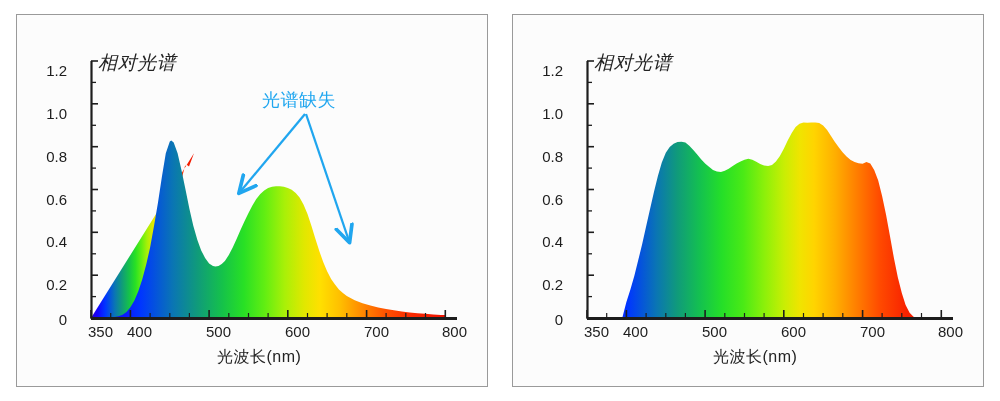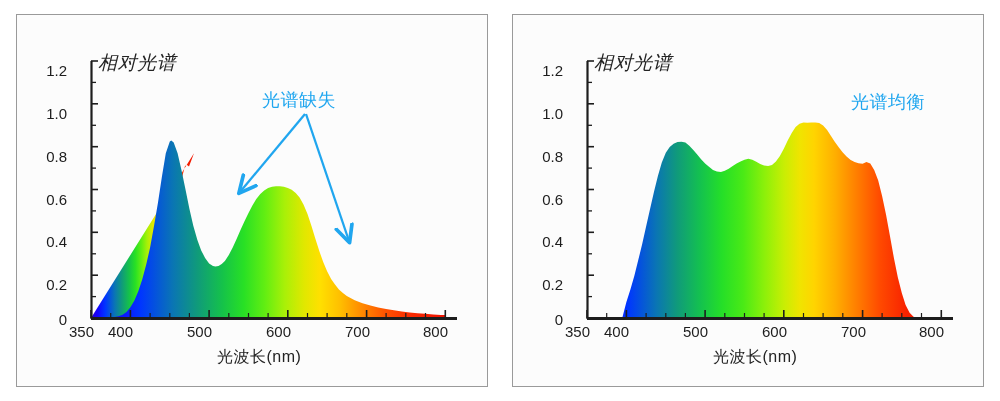--- a/index.html
+++ b/index.html
@@ -47,21 +47,21 @@
     white-space:nowrap;
     letter-spacing:0.5px;
   }
   .tick-label{
     position:absolute;
     font-size:15px;
     color:#1d1d1d;
     white-space:nowrap;
   }
   .ytick{text-align:right;}
-  .xtick{text-align:left;}
+  .xtick{text-align:right;}
 </style>
 </head>
 <body>
 
 <div id="root">
 
   <div class="panel" id="panel-left">
     <div class="plot-area">
 
       <svg class="plot-svg" width="470" height="371" viewBox="0 0 470 371">
@@ -297,17 +297,16 @@
 
       <div class="tick-label xtick" style="left:52px;top:308px;width:44px;">350</div>
       <div class="tick-label xtick" style="left:91px;top:308px;width:44px;">400</div>
       <div class="tick-label xtick" style="left:170px;top:308px;width:44px;">500</div>
       <div class="tick-label xtick" style="left:249px;top:308px;width:44px;">600</div>
       <div class="tick-label xtick" style="left:328px;top:308px;width:44px;">700</div>
       <div class="tick-label xtick" style="left:406px;top:308px;width:44px;">800</div>
 
       <div class="chart-title" style="left:81px;top:35px;">相对光谱</div>
       <div class="axis-title" style="left:200px;top:332px;">光波长(nm)</div>
-      <div class="annotation" style="left:338px;top:75px;">光谱均衡</div>
     </div>
   </div>
 
 </div>
 
 </body></html>

